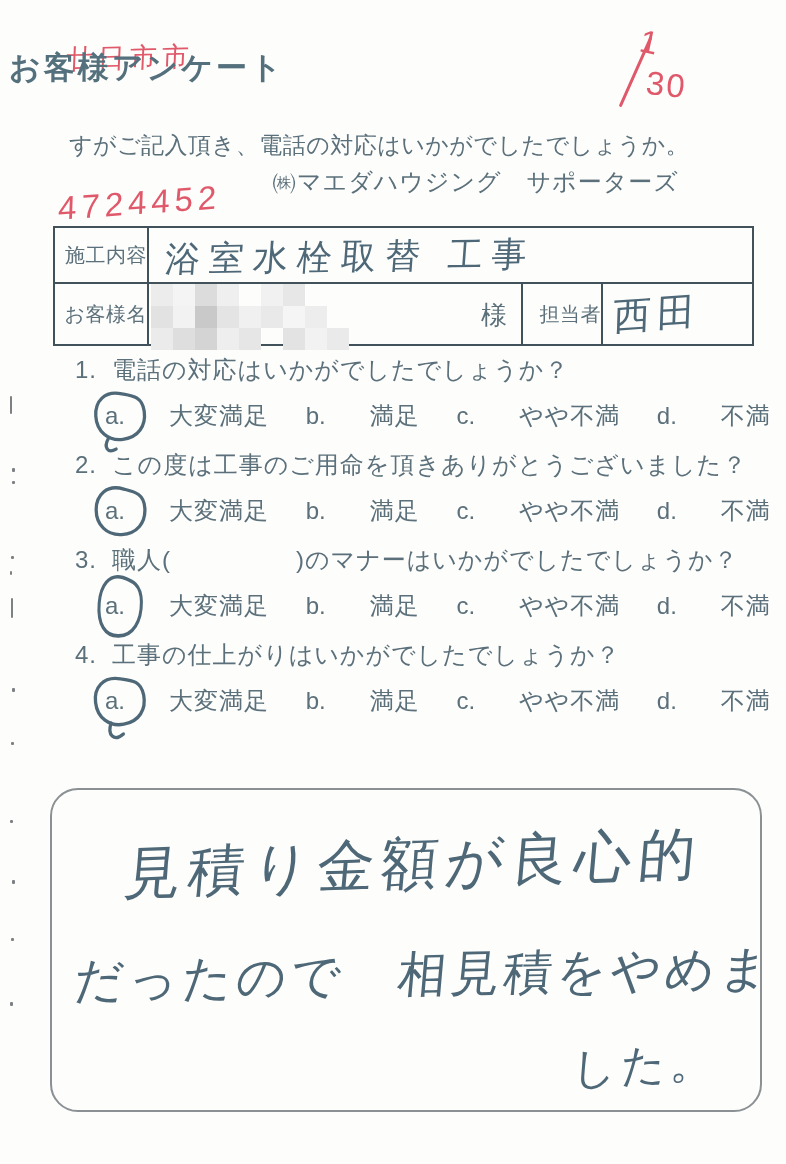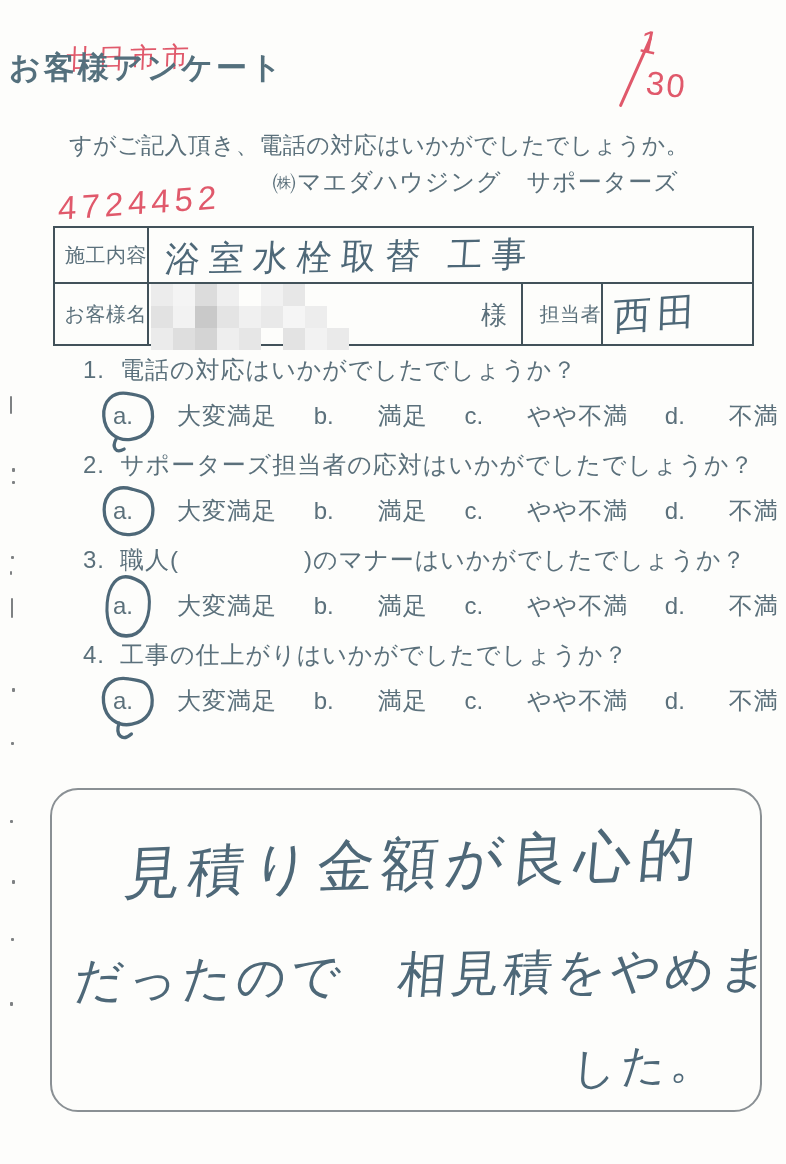--- a/index.html
+++ b/index.html
@@ -68,21 +68,21 @@
   .customer-suffix {
     position: absolute; right: 14px; top: 14px; font-size: 26px; color: #5b707b;
   }
   .privacy-mosaic { position: absolute; left: 2px; top: 0px; }
   .staff-value-cell .staff-value {
     font-size: 38px; letter-spacing: 6px; padding-left: 10px; display: inline-block;
     transform: rotate(-4deg) skewX(-6deg);
   }
 
   
-  .questions { position: absolute; left: 8px; top: 354px; width: 674px; }
+  .questions { position: absolute; left: 0; top: 354px; width: 674px; }
   .question-block { position: relative; height: 95px; padding-left: 75px; box-sizing: border-box; }
   .question-block.last { height: 40px; }
   .q-line { font-size: 24px; letter-spacing: 1px; white-space: nowrap; }
   .q-num { display: inline-block; margin-right: 15px; }
   .options-row { position: absolute; left: 105px; top: 46px; white-space: nowrap; font-size: 24px; }
   .option { display: inline-block; position: relative; margin-right: 30px; }
   .opt-key { display: inline-block; margin-right: 19px; }
   .opt-label { letter-spacing: 1px; padding-left: 25px; }
   .circ {
     position: absolute; left: -16px; top: -13px; width: 62px; height: 68px;
@@ -198,21 +198,21 @@
             <path d="M20 53 C15 62 19 69 28 64"></path>
           </svg>
           <span class="opt-key">a.</span><span class="opt-label">大変満足</span></span>
         <span class="option"><span class="opt-key">b.</span><span class="opt-label">満足</span></span>
         <span class="option"><span class="opt-key">c.</span><span class="opt-label">やや不満</span></span>
         <span class="option"><span class="opt-key">d.</span><span class="opt-label">不満</span></span>
       </div>
     </div>
 
     <div class="question-block">
-      <div class="q-line"><span class="q-num">2.</span><span>サポーターズ担当者の応対はいかがでしたでしょうか？</span></div>
+      <div class="q-line"><span class="q-num">2.</span><span>この度は工事のご用命を頂きありがとうございました？</span></div>
       <div class="options-row">
         <span class="option selected">
           <svg class="circ circ-2" viewBox="0 0 64 70">
             <path d="M34 7 C16 3 6 15 7 30 C8 46 20 56 35 54 C51 52 59 40 57 25 C55 10 45 9 34 7"></path>
           </svg>
           <span class="opt-key">a.</span><span class="opt-label">大変満足</span></span>
         <span class="option"><span class="opt-key">b.</span><span class="opt-label">満足</span></span>
         <span class="option"><span class="opt-key">c.</span><span class="opt-label">やや不満</span></span>
         <span class="option"><span class="opt-key">d.</span><span class="opt-label">不満</span></span>
       </div>

